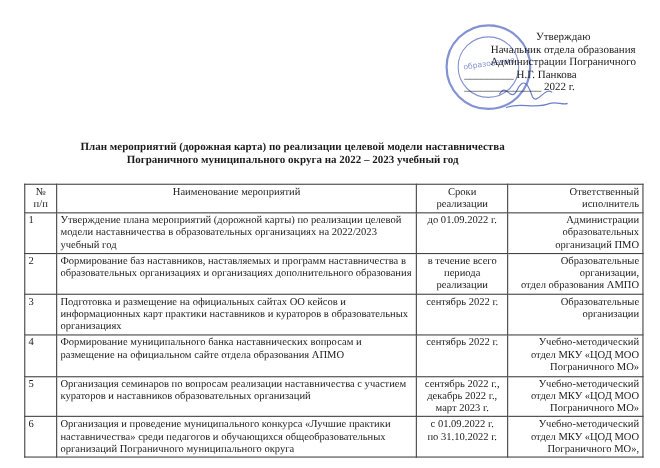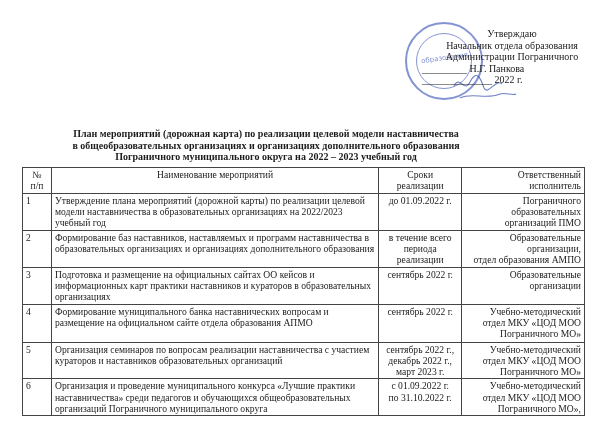--- a/index.html
+++ b/index.html
@@ -69,21 +69,20 @@
 <div class="approve">
   <span class="line">Утверждаю</span>
   <span class="line">Начальник отдела образования</span>
   <span class="line">Администрации Пограничного</span>
   <span class="line sig">_________ Н.Г. Панкова</span>
   <span class="line sig">______________ 2022 г.</span>
 </div>
 
 <div class="title">
   <span>План мероприятий (дорожная карта) по реализации целевой модели наставничества</span>
-  <span>в общеобразовательных организациях и организациях дополнительного образования</span>
   <span>Пограничного муниципального округа на 2022 – 2023 учебный год</span>
 </div>
 
 <table>
   <thead>
     <tr>
       <th class="c-num">
         <span class="ml">№</span>
         <span class="ml">п/п</span>
       </th>
@@ -99,21 +98,21 @@
     </tr>
   </thead>
   <tbody id="tbody">
       <tr class="r1">
         <td class="c-num">1</td>
         <td class="c-name">Утверждение плана мероприятий (дорожной карты) по реализации целевой модели наставничества в образовательных организациях на 2022/2023 учебный год</td>
         <td class="c-date">
           <span class="ml">до 01.09.2022 г.</span>
         </td>
         <td class="c-resp">
-          <span class="ml">Пограничного</span>
+          <span class="ml">Администрации</span>
           <span class="ml">образовательных</span>
           <span class="ml">организаций ПМО</span>
         </td>
       </tr>
       <tr class="r2">
         <td class="c-num">2</td>
         <td class="c-name">Формирование баз наставников, наставляемых и программ наставничества в образовательных организациях и организациях дополнительного образования</td>
         <td class="c-date">
           <span class="ml">в течение всего</span>
           <span class="ml">периода</span>

